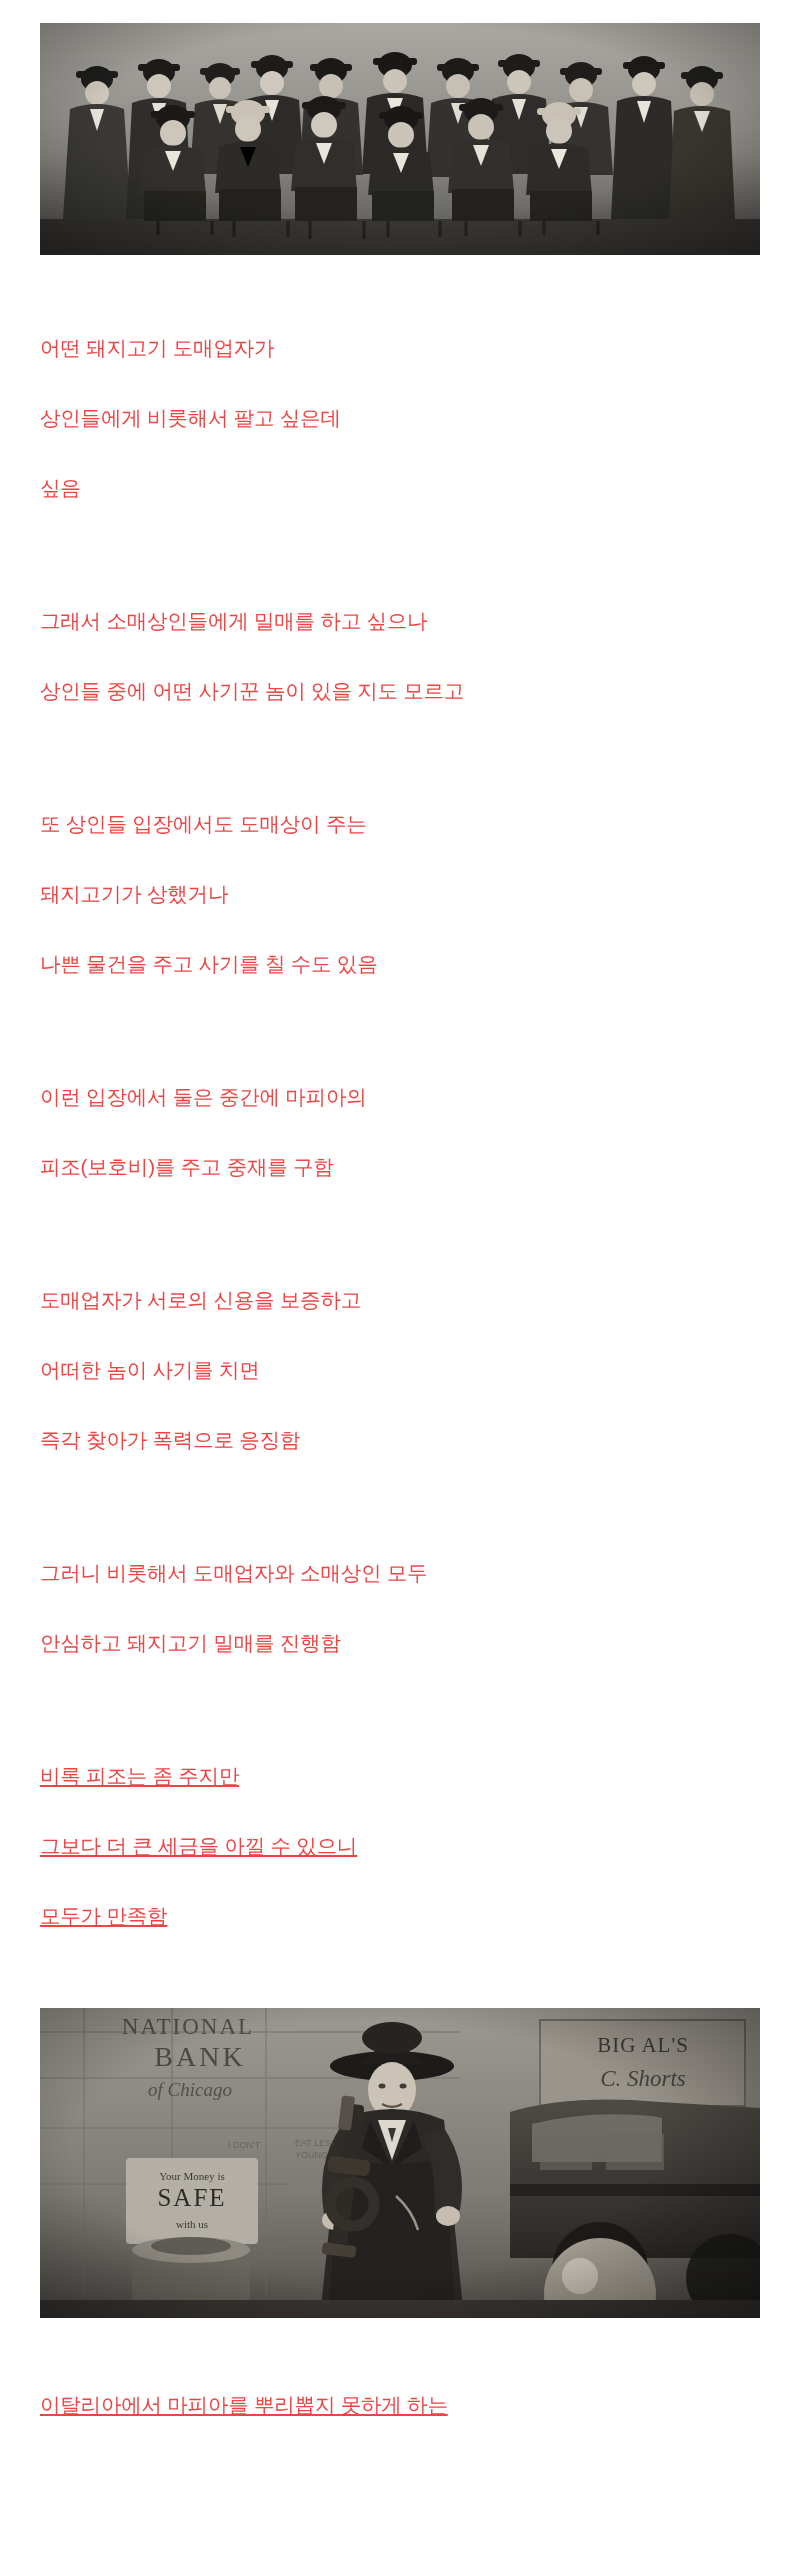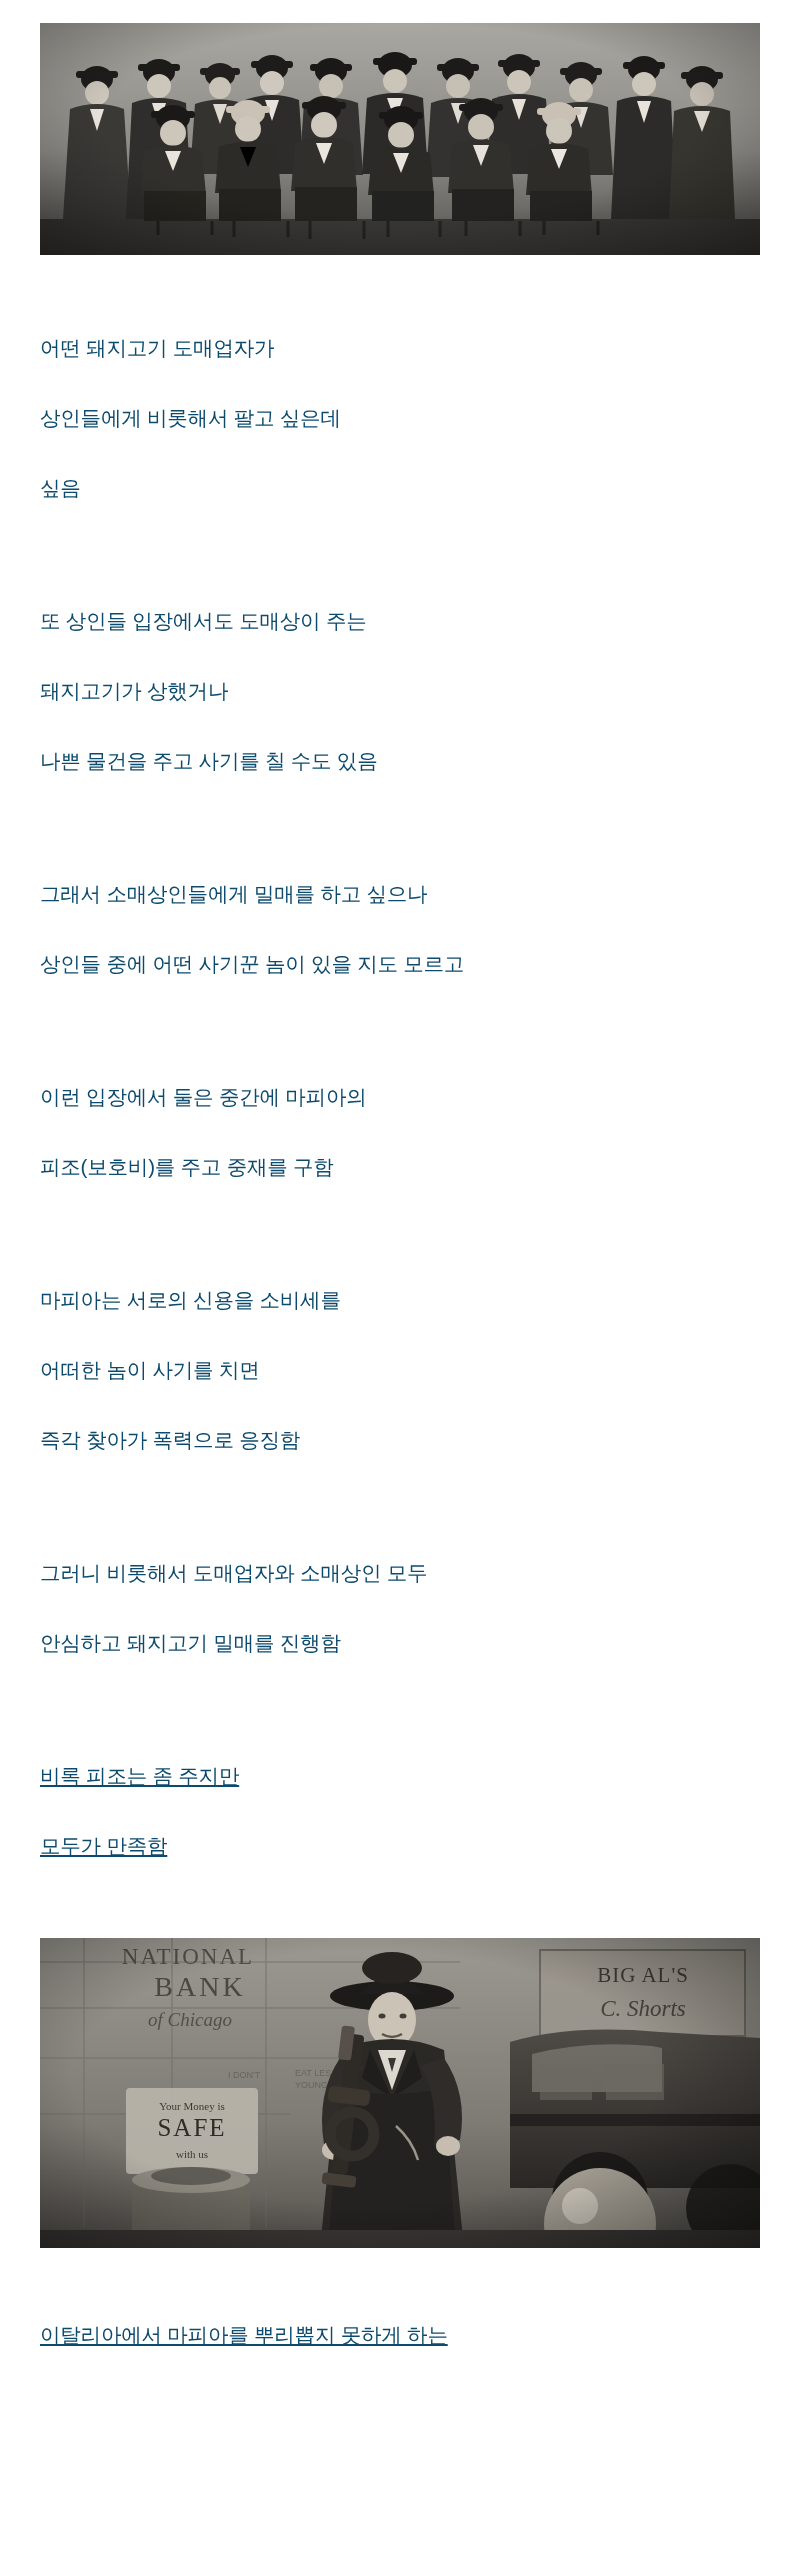--- a/index.html
+++ b/index.html
@@ -35,21 +35,21 @@
     overflow: hidden;
   }
   .photo svg { display: block; width: 100%; height: 100%; }
 
   .text-block {
     width: 720px;
     margin: 0;
     padding: 0;
     font-size: 20.5px;
     line-height: 35px;
-    color: #0c4a6e;
+    color: #ef4444;
     letter-spacing: -0.2px;
   }
   .text-block.first { margin-top: 40px; }
   .text-block.last { margin-top: 34px; margin-bottom: 40px; }
   .para {
     margin: 0 0 28px 0;
     white-space: pre-line;
   }
   .para:last-child { margin-bottom: 0; text-decoration: underline; }
   .line { display: block; }
@@ -245,43 +245,44 @@
     </div>
   </div>
 
   <div class="text-block first">
     <p class="para">
       <span class="line">어떤 돼지고기 도매업자가</span>
       <span class="line">상인들에게 비롯해서 팔고 싶은데</span>
       <span class="line">싶음</span>
     </p>
     <p class="para">
+      <span class="line">그래서 소매상인들에게 밀매를 하고 싶으나</span>
+      <span class="line">상인들 중에 어떤 사기꾼 놈이 있을 지도 모르고</span>
+    </p>
+    <p class="para">
       <span class="line">또 상인들 입장에서도 도매상이 주는</span>
       <span class="line">돼지고기가 상했거나</span>
       <span class="line">나쁜 물건을 주고 사기를 칠 수도 있음</span>
     </p>
     <p class="para">
-      <span class="line">그래서 소매상인들에게 밀매를 하고 싶으나</span>
-      <span class="line">상인들 중에 어떤 사기꾼 놈이 있을 지도 모르고</span>
-    </p>
-    <p class="para">
       <span class="line">이런 입장에서 둘은 중간에 마피아의</span>
       <span class="line">피조(보호비)를 주고 중재를 구함</span>
     </p>
     <p class="para">
-      <span class="line">마피아는 서로의 신용을 소비세를</span>
+      <span class="line">도매업자가 서로의 신용을 보증하고</span>
       <span class="line">어떠한 놈이 사기를 치면</span>
       <span class="line">즉각 찾아가 폭력으로 응징함</span>
     </p>
     <p class="para">
       <span class="line">그러니 비롯해서 도매업자와 소매상인 모두</span>
       <span class="line">안심하고 돼지고기 밀매를 진행함</span>
     </p>
     <p class="para">
       <span class="line">비록 피조는 좀 주지만</span>
+      <span class="line">그보다 더 큰 세금을 아낄 수 있으니</span>
       <span class="line">모두가 만족함</span>
     </p>
   </div>
 
   <div class="photo-wrap second">
     <div class="photo" style="height:310px;">
       <svg viewBox="0 0 720 310" preserveAspectRatio="none" aria-hidden="true">
         <defs>
           <linearGradient id="bgBot" x1="0" y1="0" x2="0" y2="1">
             <stop offset="0%" stop-color="#9c9992"></stop>

